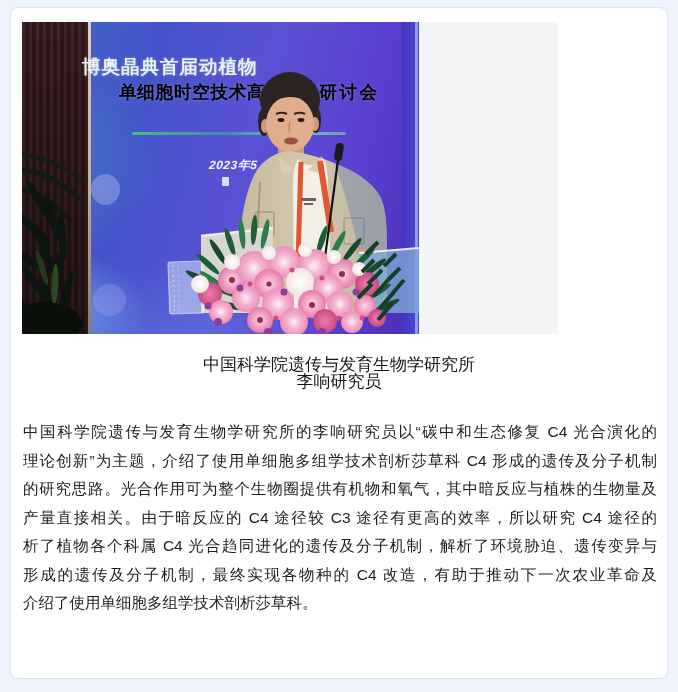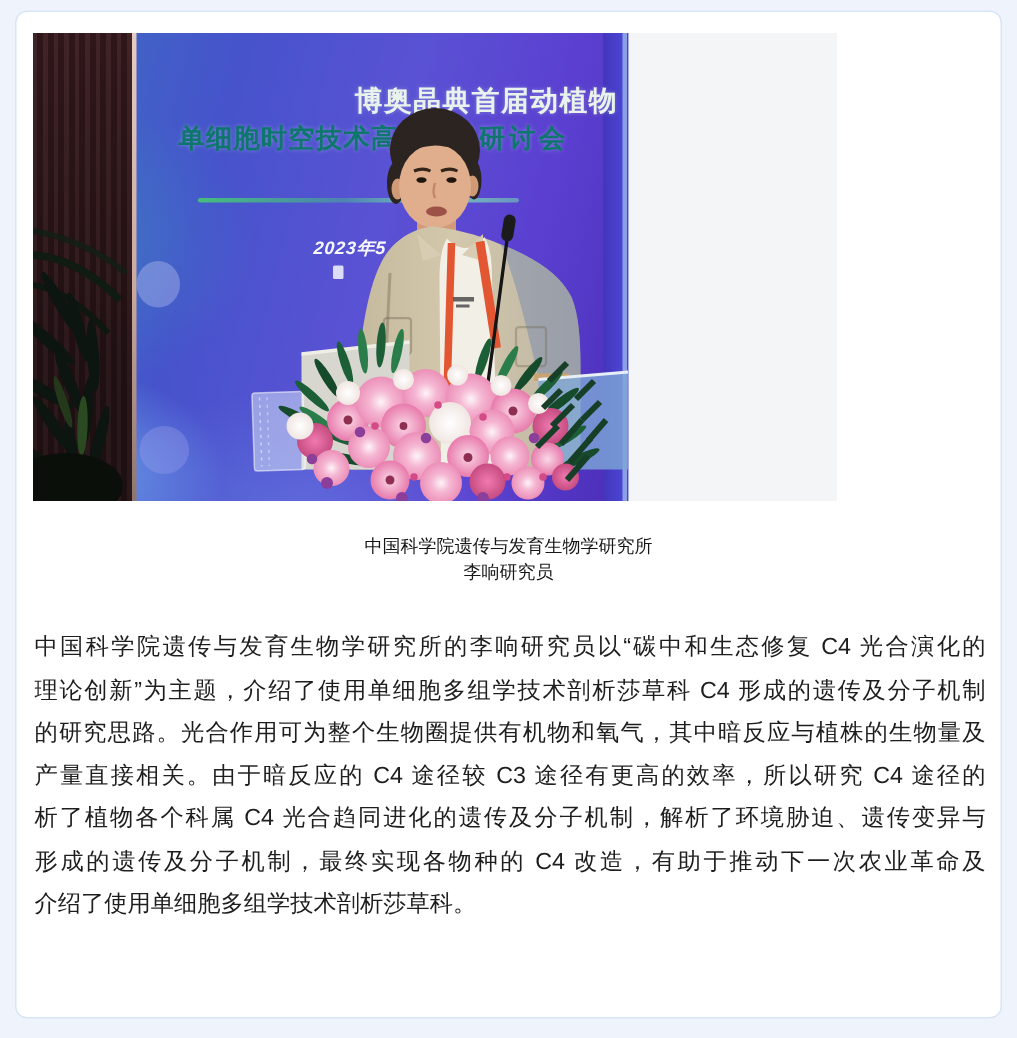--- a/index.html
+++ b/index.html
@@ -36,47 +36,47 @@
       linear-gradient(180deg, rgba(30,10,12,.22), rgba(10,5,6,.50) 78%),
       repeating-linear-gradient(90deg,#4a2b2e 0 3px,#33191d 3px 7px);
   }
   .curtain-seam{position:absolute;z-index:3;left:66px;top:0;width:3px;height:312px;
     background:linear-gradient(180deg,#e6cbc2 0%,#caa89e 55%,#8f756d 100%);}
   .bubble1{position:absolute;z-index:2;left:69px;top:152px;width:29px;height:31px;border-radius:50%;
     background:rgba(200,205,245,.35);}
   .bubble2{position:absolute;z-index:2;left:71px;top:262px;width:33px;height:32px;border-radius:50%;
     background:rgba(165,170,240,.30);}
   .banner-title1{
-    position:absolute;z-index:4;left:60px;top:32px;width:330px;text-align:right;
+    position:absolute;z-index:4;left:60px;top:32px;width:330px;text-align:left;
     color:#e9f2ec;font-size:18.5px;font-weight:700;letter-spacing:1px;
     text-shadow:0 0 3px rgba(225,255,240,.3);
   }
   .banner-title2{
     position:absolute;z-index:4;left:97px;top:58px;display:flex;
-    color:#0f766e;font-size:17.5px;font-weight:700;letter-spacing:.8px;
+    color:#000000;font-size:17.5px;font-weight:700;letter-spacing:.8px;
     text-shadow:0 0 3px rgba(225,255,240,.3);
   }
   .banner-title2 .gap{display:inline-block;width:34px;}
   .banner-title2 .frag-right{letter-spacing:2.5px;}
   .divider-line{
     position:absolute;z-index:4;left:110px;top:110px;width:214px;height:2.5px;border-radius:2px;
     background:linear-gradient(90deg,rgba(70,195,120,.95),rgba(70,190,140,.45) 45%,rgba(120,215,180,.85) 75%,rgba(120,215,180,.55));
   }
   .banner-date{
     position:absolute;z-index:4;left:187px;top:135px;
     color:rgba(255,255,255,.95);font-size:12px;font-weight:700;font-style:italic;letter-spacing:.5px;
     transform:skewX(-4deg);
   }
   .banner-date-frag{position:absolute;z-index:4;left:200px;top:155px;width:7px;height:9px;
     background:rgba(255,255,255,.8);border-radius:1px;}
   .scene{position:absolute;inset:0;z-index:5;}
   .photo-gray{width:139px;height:312px;background:#f4f5f7;}
   
   .caption{position:absolute;left:0;top:348px;width:656px;text-align:center;color:#161616;}
-  .caption .cap-line{font-size:12px;line-height:17px;}
+  .caption .cap-line{font-size:17px;line-height:17px;}
   .caption .cap-line + .cap-line{}
   
   .article{position:absolute;left:12px;top:410px;width:634px;color:#1e1e1e;}
   .article .p-line{
     font-size:15.5px;line-height:28.5px;white-space:nowrap;
     text-align:justify;text-align-last:justify;text-justify:inter-character;white-space:normal;
   }
   .article .p-line:last-child{text-align-last:left;}
 </style>
 </head>

